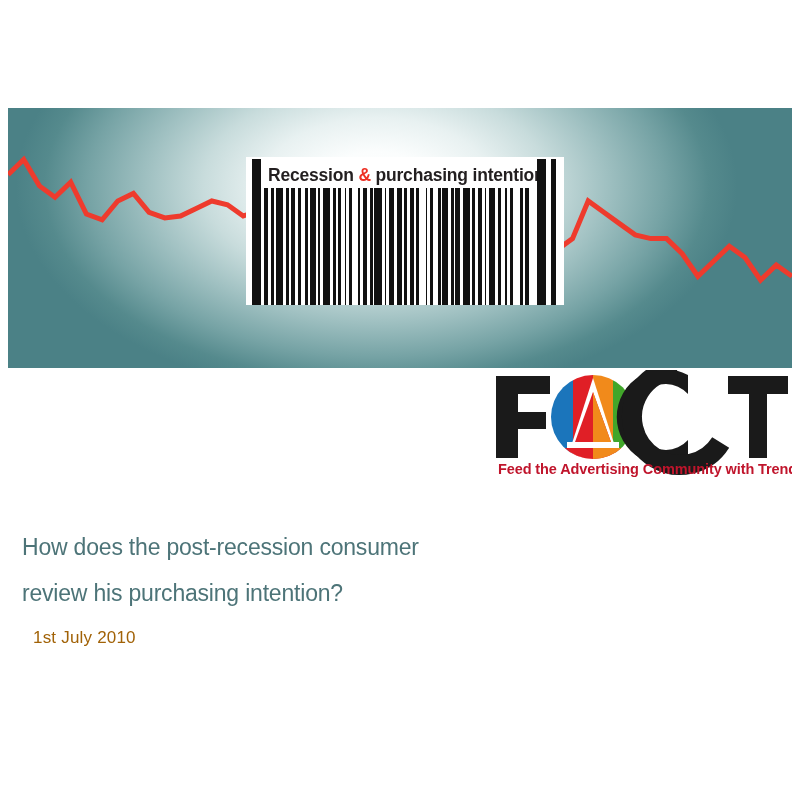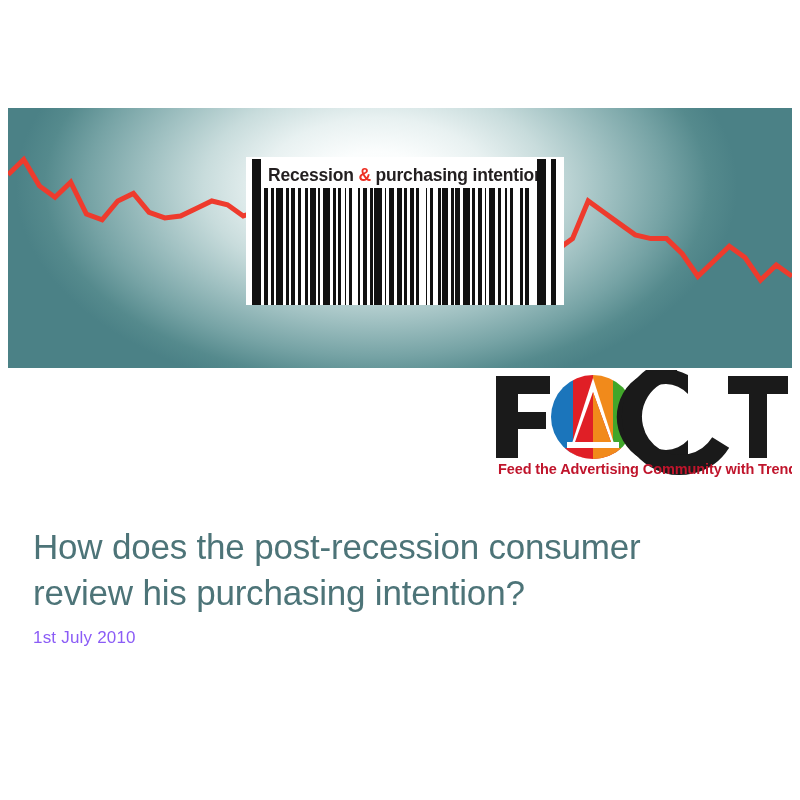--- a/index.html
+++ b/index.html
@@ -105,35 +105,35 @@
     left: 492px;
     top: 370px;
     width: 300px;
     height: 110px;
   }
   #logo-svg { display: block; width: 300px; height: 110px; }
 
   
   #headline {
     position: absolute;
-    left: 33px;
+    left: 22px;
     top: 524px;
     width: 730px;
     color: #4d7478;
     font-family: "Liberation Sans", sans-serif;
-    font-size: 35px;
+    font-size: 23px;
     line-height: 46px;
     font-weight: normal;
     letter-spacing: -0.2px;
   }
   #subtitle {
     position: absolute;
     left: 33px;
     top: 628px;
-    color: #8b5cf6;
+    color: #a16207;
     font-family: "Liberation Sans", sans-serif;
     font-size: 17px;
     letter-spacing: 0.2px;
   }
 </style>
 </head>
 <body>
 
 <div id="slide">
 

